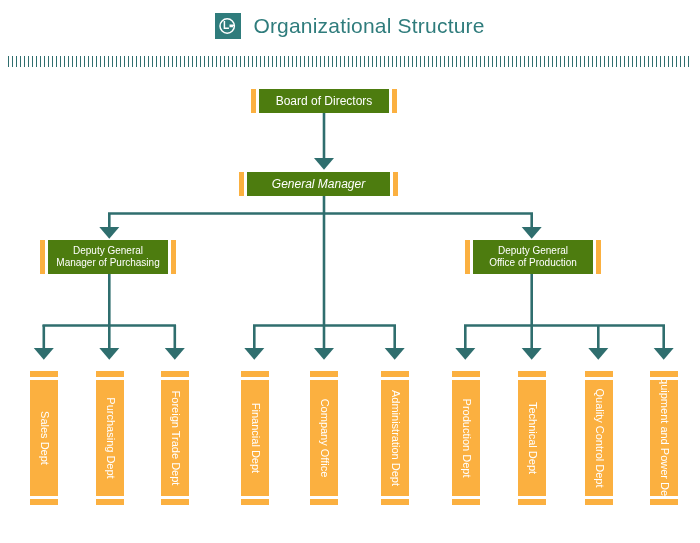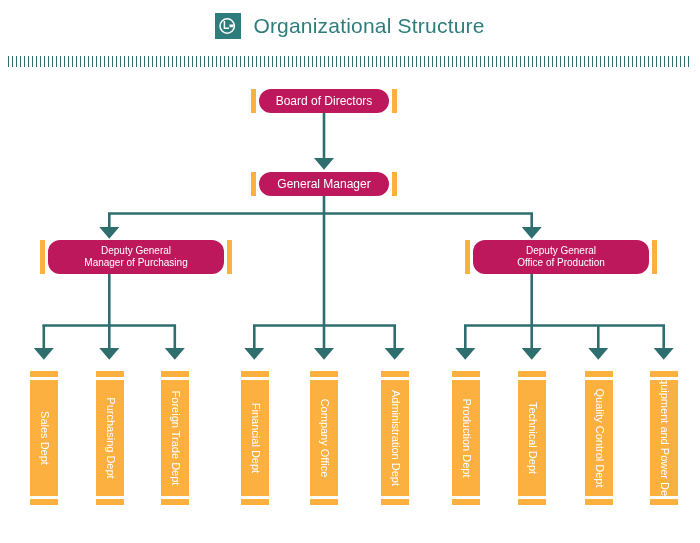--- a/index.html
+++ b/index.html
@@ -26,28 +26,28 @@
         #2F6E6E 0px,#2F6E6E 1px,rgba(0,0,0,0) 1px,rgba(0,0,0,0) 4px);
   }
 
   
   #wires{position:absolute;left:0;top:0;width:700px;height:543px;}
 
   
   .hnode{position:absolute;display:flex;align-items:stretch;}
   .hnode .cap{width:5px;background:#FBB040;}
   .hnode .gap{width:3px;}
-  .hnode .body{flex:1;background:#be185d;display:flex;align-items:center;
-      justify-content:center;color:#ffffff;text-align:center;line-height:1.25;border-radius:12px;}
+  .hnode .body{flex:1;background:#4d7c0f;display:flex;align-items:center;
+      justify-content:center;color:#ffffff;text-align:center;line-height:1.25;}
 
   .n-board{left:251px;top:89px;width:146px;height:24px;}
   .n-board .body{font-size:12px;}
-  .n-gm{left:251px;top:172px;width:146px;height:24px;}
+  .n-gm{left:239px;top:172px;width:159px;height:24px;font-style:italic;}
   .n-gm .body{font-size:12px;}
-  .n-dep{top:240px;width:192px;height:34px;}
+  .n-dep{top:240px;width:136px;height:34px;}
   .n-dep .body{font-size:10px;padding:0 4px;}
   .n-depL{left:40px;}
   .n-depR{left:465px;}
 
   
   .vnode{position:absolute;top:371px;width:28px;height:134px;
          display:flex;flex-direction:column;}
   .vnode .vcap{height:6px;background:#FBB040;flex:0 0 6px;}
   .vnode .vgap{height:3px;flex:0 0 3px;}
   .vnode .vbody{flex:1;background:#FBB040;position:relative;overflow:hidden;}

